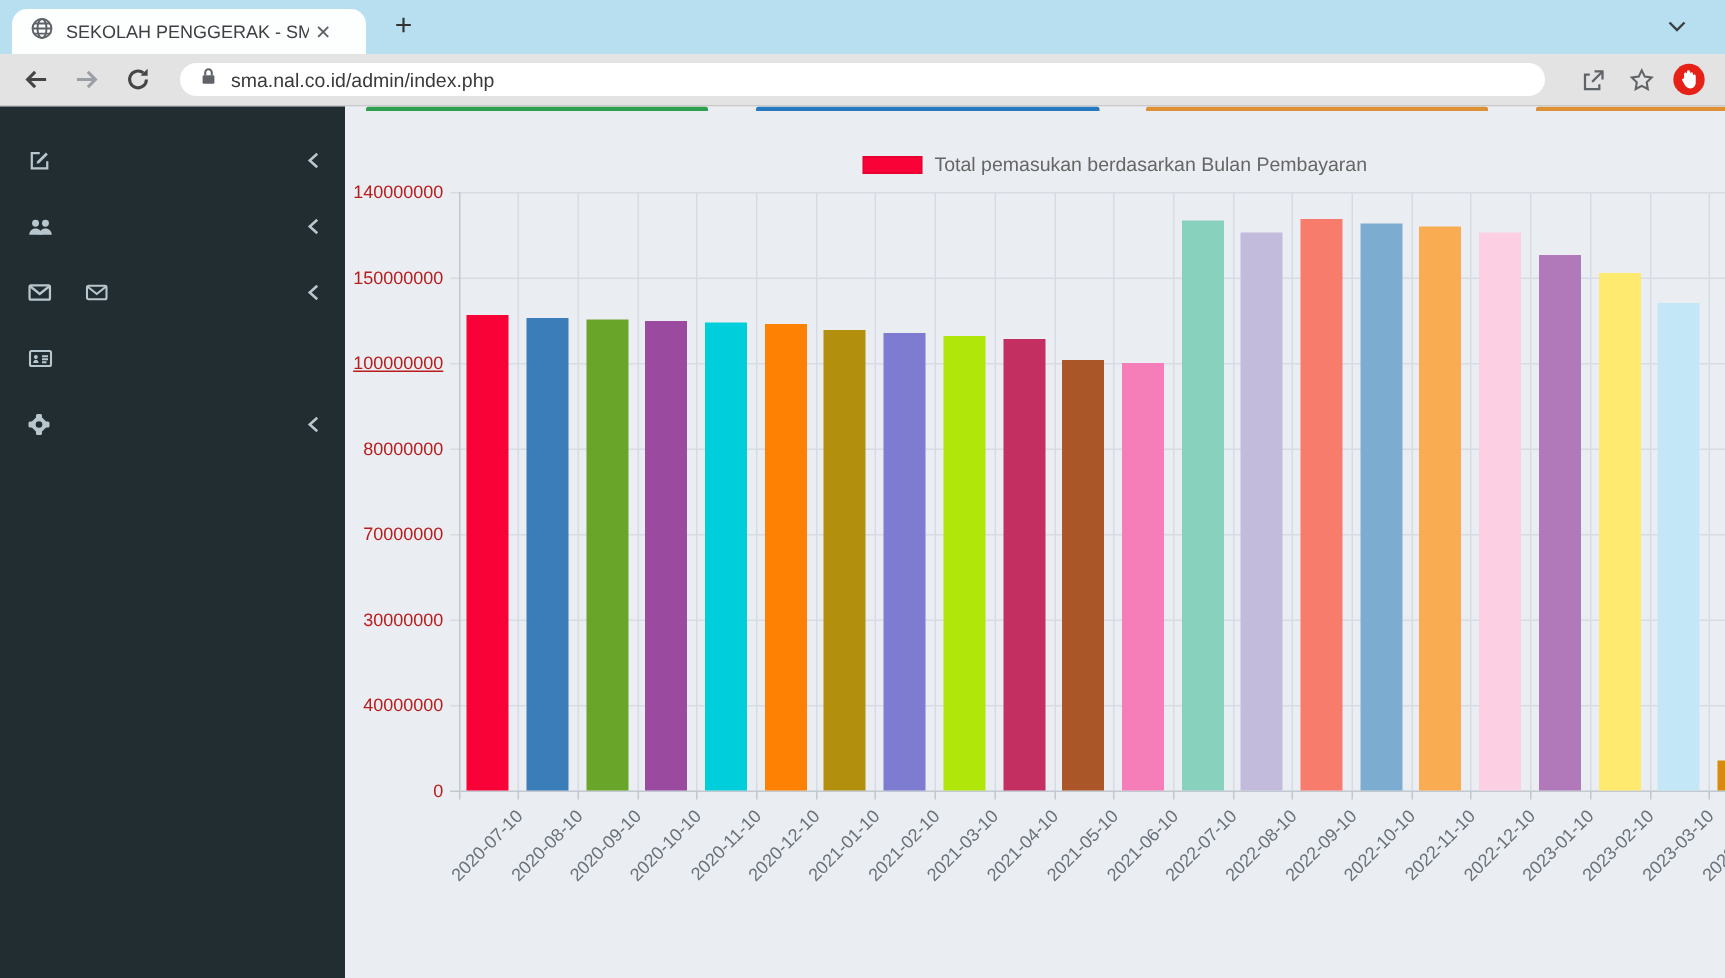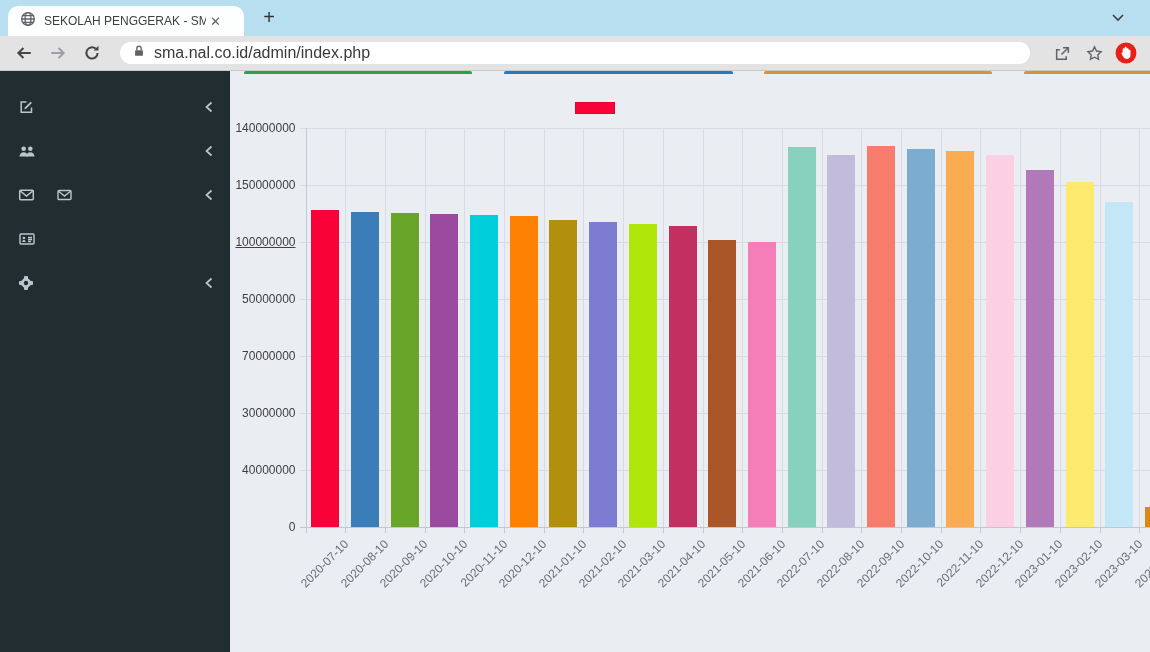--- a/index.html
+++ b/index.html
@@ -12,21 +12,21 @@
   .tab-title { font-size:12px; color:#3c4043; white-space:nowrap; overflow:hidden; width:162px; margin-left:8px; }
   .tab-close { font-size:13px; color:#5f6368; margin-left:4px; cursor:pointer; line-height:1; }
   .new-tab { position:absolute; left:256px; top:4px; width:26px; height:26px; text-align:center;
              font-size:20px; line-height:26px; color:#333; cursor:pointer; }
   .strip-chevron { position:absolute; right:24px; top:10px; cursor:pointer; }
 
   .toolbar { height:35px; background:#e3e3e3; border-bottom:1px solid #c9c9c9; display:flex; align-items:center; padding:0 12px; }
   .nav-btn { width:24px; height:24px; display:flex; align-items:center; justify-content:center; margin-right:10px; cursor:pointer; }
   .addr-bar { flex:1; height:22px; background:#ffffff; border-radius:12px; display:flex; align-items:center;
               padding:0 12px; margin:0 12px 0 6px; }
-  .addr-url { font-size:16px; color:#3a3a3a; margin-left:8px; white-space:nowrap; }
+  .addr-url { font-size:13px; color:#3a3a3a; margin-left:8px; white-space:nowrap; }
   .tb-icon { width:24px; height:24px; display:flex; align-items:center; justify-content:center; margin-left:8px; cursor:pointer; }
 
   
   .content { display:flex; height:581px; }
   .sidebar { width:230px; background:#222d32; flex:none; padding-top:14px; }
   .side-item { display:flex; align-items:center; height:44px; padding:0 16px 0 18px; cursor:pointer;
                color:#b8c7ce; font-size:13.5px; font-weight:600; letter-spacing:.2px; }
   .side-item .ic { width:20px; height:16px; margin-right:11px; flex:none; display:flex; align-items:center; }
   .side-item .lbl { white-space:nowrap; }
   .side-item .sfx { margin-left:7px; display:flex; align-items:center; }
@@ -36,21 +36,21 @@
   .main { position:relative; flex:1; overflow:hidden; background:#eaedf2; }
   .box-top { position:absolute; top:0; height:3px; border-radius:2px 2px 0 0; }
 
   .legend { position:absolute; left:345px; top:31px; display:flex; align-items:center; cursor:pointer; }
   .legend-swatch { width:40px; height:12px; border:1px solid rgba(0,0,0,.08); }
   .legend-text { font-size:13px; color:#666; margin-left:8px; white-space:nowrap; }
 
   .gl-h { position:absolute; height:1px; background:#d7dce4; }
   .gl-v { position:absolute; width:1px; background:#d7dce4; }
   .axis-line { background:#c2c8d0 !important; }
-  .ytick-label { position:absolute; font-size:12px; color:#404040; text-align:right; width:80px; }
+  .ytick-label { position:absolute; font-size:12px; color:#b91c1c; text-align:right; width:80px; }
   .xtick-label { position:absolute; font-size:12px; color:#68717a; white-space:nowrap;
                  transform-origin:100% 0; transform:rotate(-45deg); }
   .bar { position:absolute; }
 </style>
 </head>
 <body>
 
 <div class="tab-strip">
   <div class="tab">
     <span>
@@ -216,32 +216,33 @@
     </aside>
   <main class="main">
     <div id="boxBorders">
         <div class="box-top" style="left: 14px; width: 228px; background: rgb(46, 158, 79);"></div>
         <div class="box-top" style="left: 274px; width: 229px; background: rgb(39, 121, 189);"></div>
         <div class="box-top" style="left: 534px; width: 228px; background: rgb(221, 145, 54);"></div>
         <div class="box-top" style="left: 794px; width: 228px; background: rgb(221, 145, 54);"></div>
       </div>
     <div class="legend">
       <span class="legend-swatch" id="legendSwatch" style="background: rgb(249, 2, 55);"></span>
+      <span class="legend-text">Total pemasukan berdasarkan Bulan Pembayaran</span>
     </div>
     <div id="chart">
         <div class="gl-h axis-line" style="left: 69.5px; top: 456px; width: 850.5px;"></div>
         <span class="ytick-label" style="left: -14.5px; top: 449px;">0</span>
         <div class="gl-h" style="left: 69.5px; top: 399px; width: 850.5px;"></div>
         <span class="ytick-label" style="left: -14.5px; top: 392px;">40000000</span>
         <div class="gl-h" style="left: 69.5px; top: 342px; width: 850.5px;"></div>
         <span class="ytick-label" style="left: -14.5px; top: 335px;">30000000</span>
         <div class="gl-h" style="left: 69.5px; top: 285px; width: 850.5px;"></div>
         <span class="ytick-label" style="left: -14.5px; top: 278px;">70000000</span>
         <div class="gl-h" style="left: 69.5px; top: 228px; width: 850.5px;"></div>
-        <span class="ytick-label" style="left: -14.5px; top: 221px;">50000000</span>
+        <span class="ytick-label" style="left: -14.5px; top: 221px;">80000000</span>
         <div class="gl-h" style="left: 69.5px; top: 171px; width: 850.5px;"></div>
         <span class="ytick-label" style="left: -14.5px; top: 164px; text-decoration: underline;">100000000</span>
         <div class="gl-h" style="left: 69.5px; top: 114px; width: 850.5px;"></div>
         <span class="ytick-label" style="left: -14.5px; top: 107px;">150000000</span>
         <div class="gl-h" style="left: 69.5px; top: 57px; width: 850.5px;"></div>
         <span class="ytick-label" style="left: -14.5px; top: 50px;">140000000</span>
         <div class="gl-v axis-line" style="left: 75.5px; top: 57px; height: 399px;"></div>
         <div class="gl-v axis-line" style="left: 75.5px; top: 456px; height: 6px;"></div>
         <div class="gl-v" style="left: 115.2px; top: 57px; height: 399px;"></div>
         <div class="gl-v axis-line" style="left: 115.2px; top: 456px; height: 6px;"></div>

